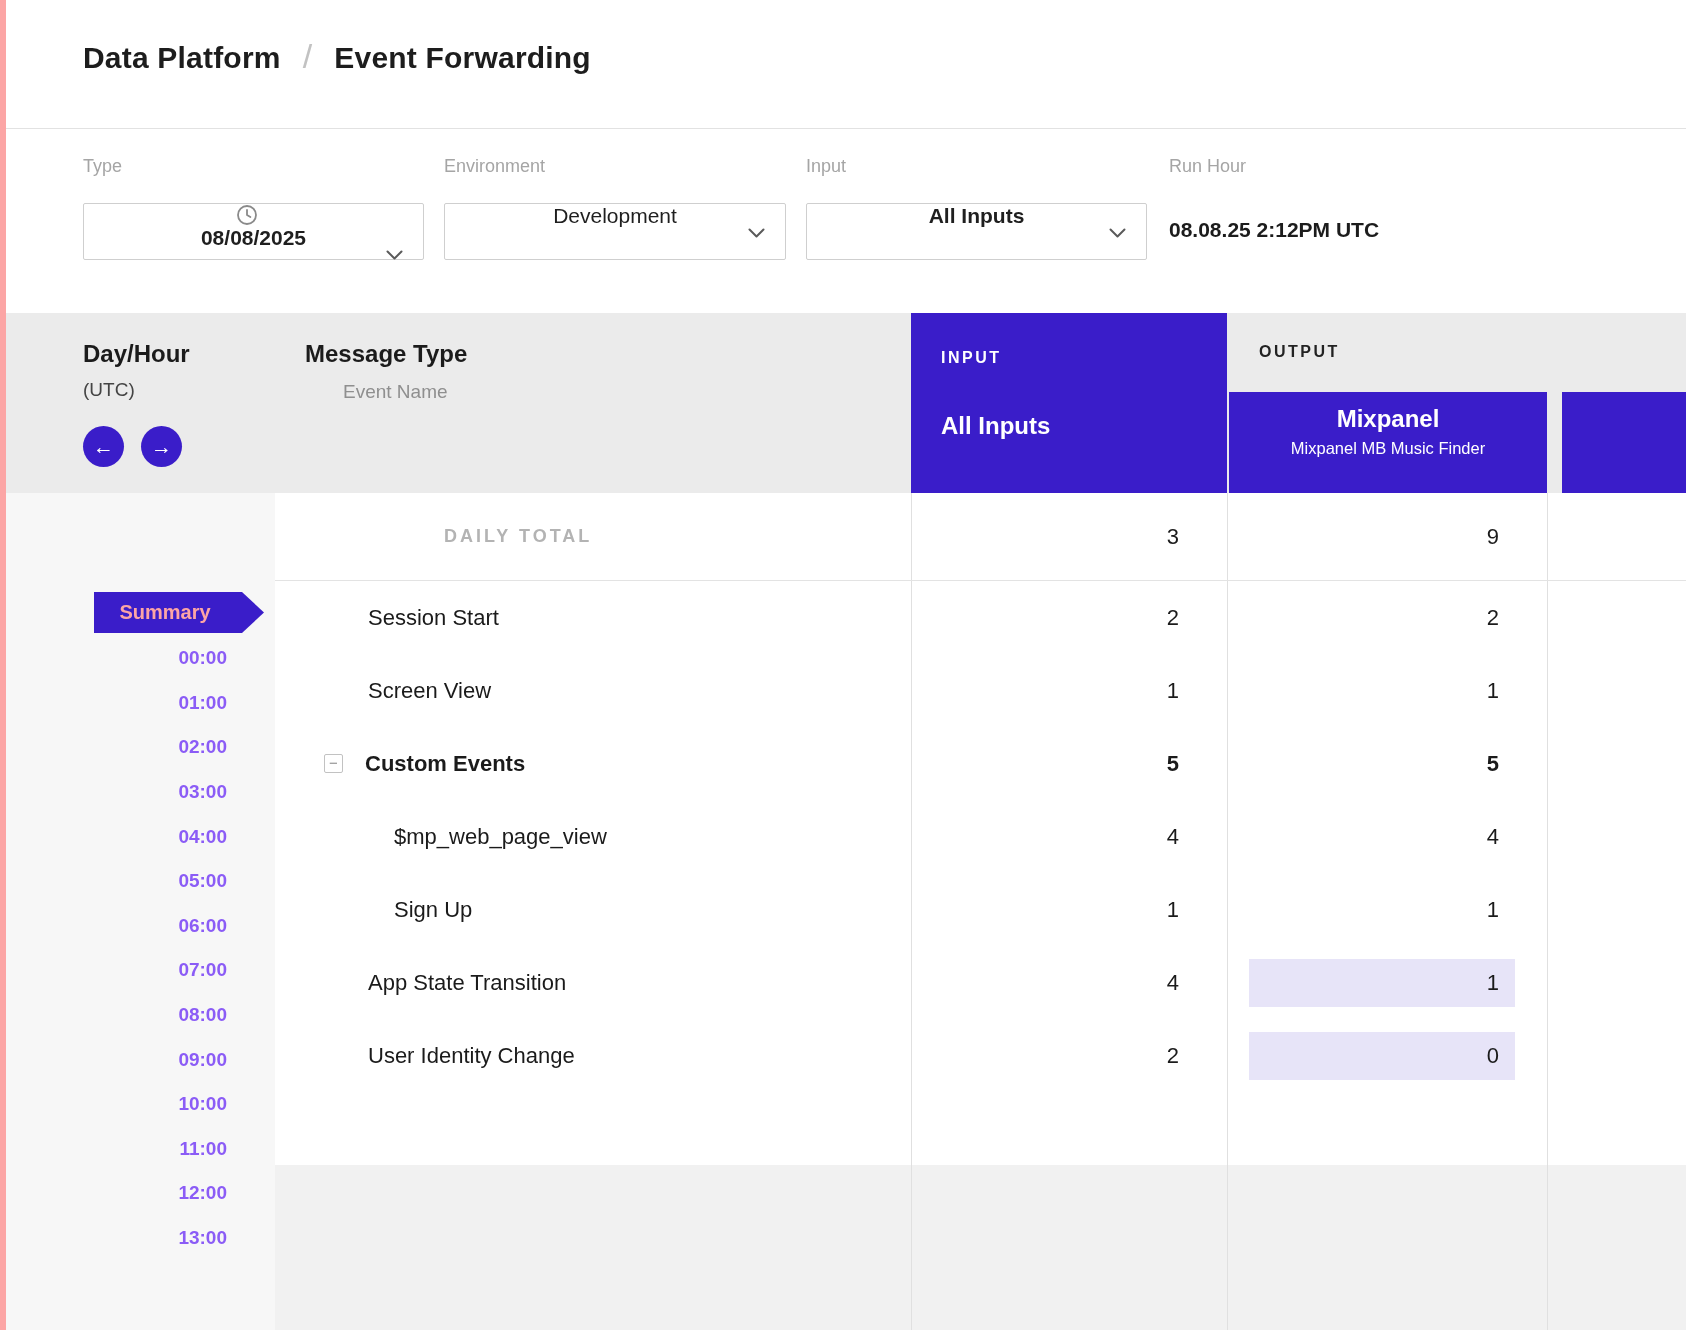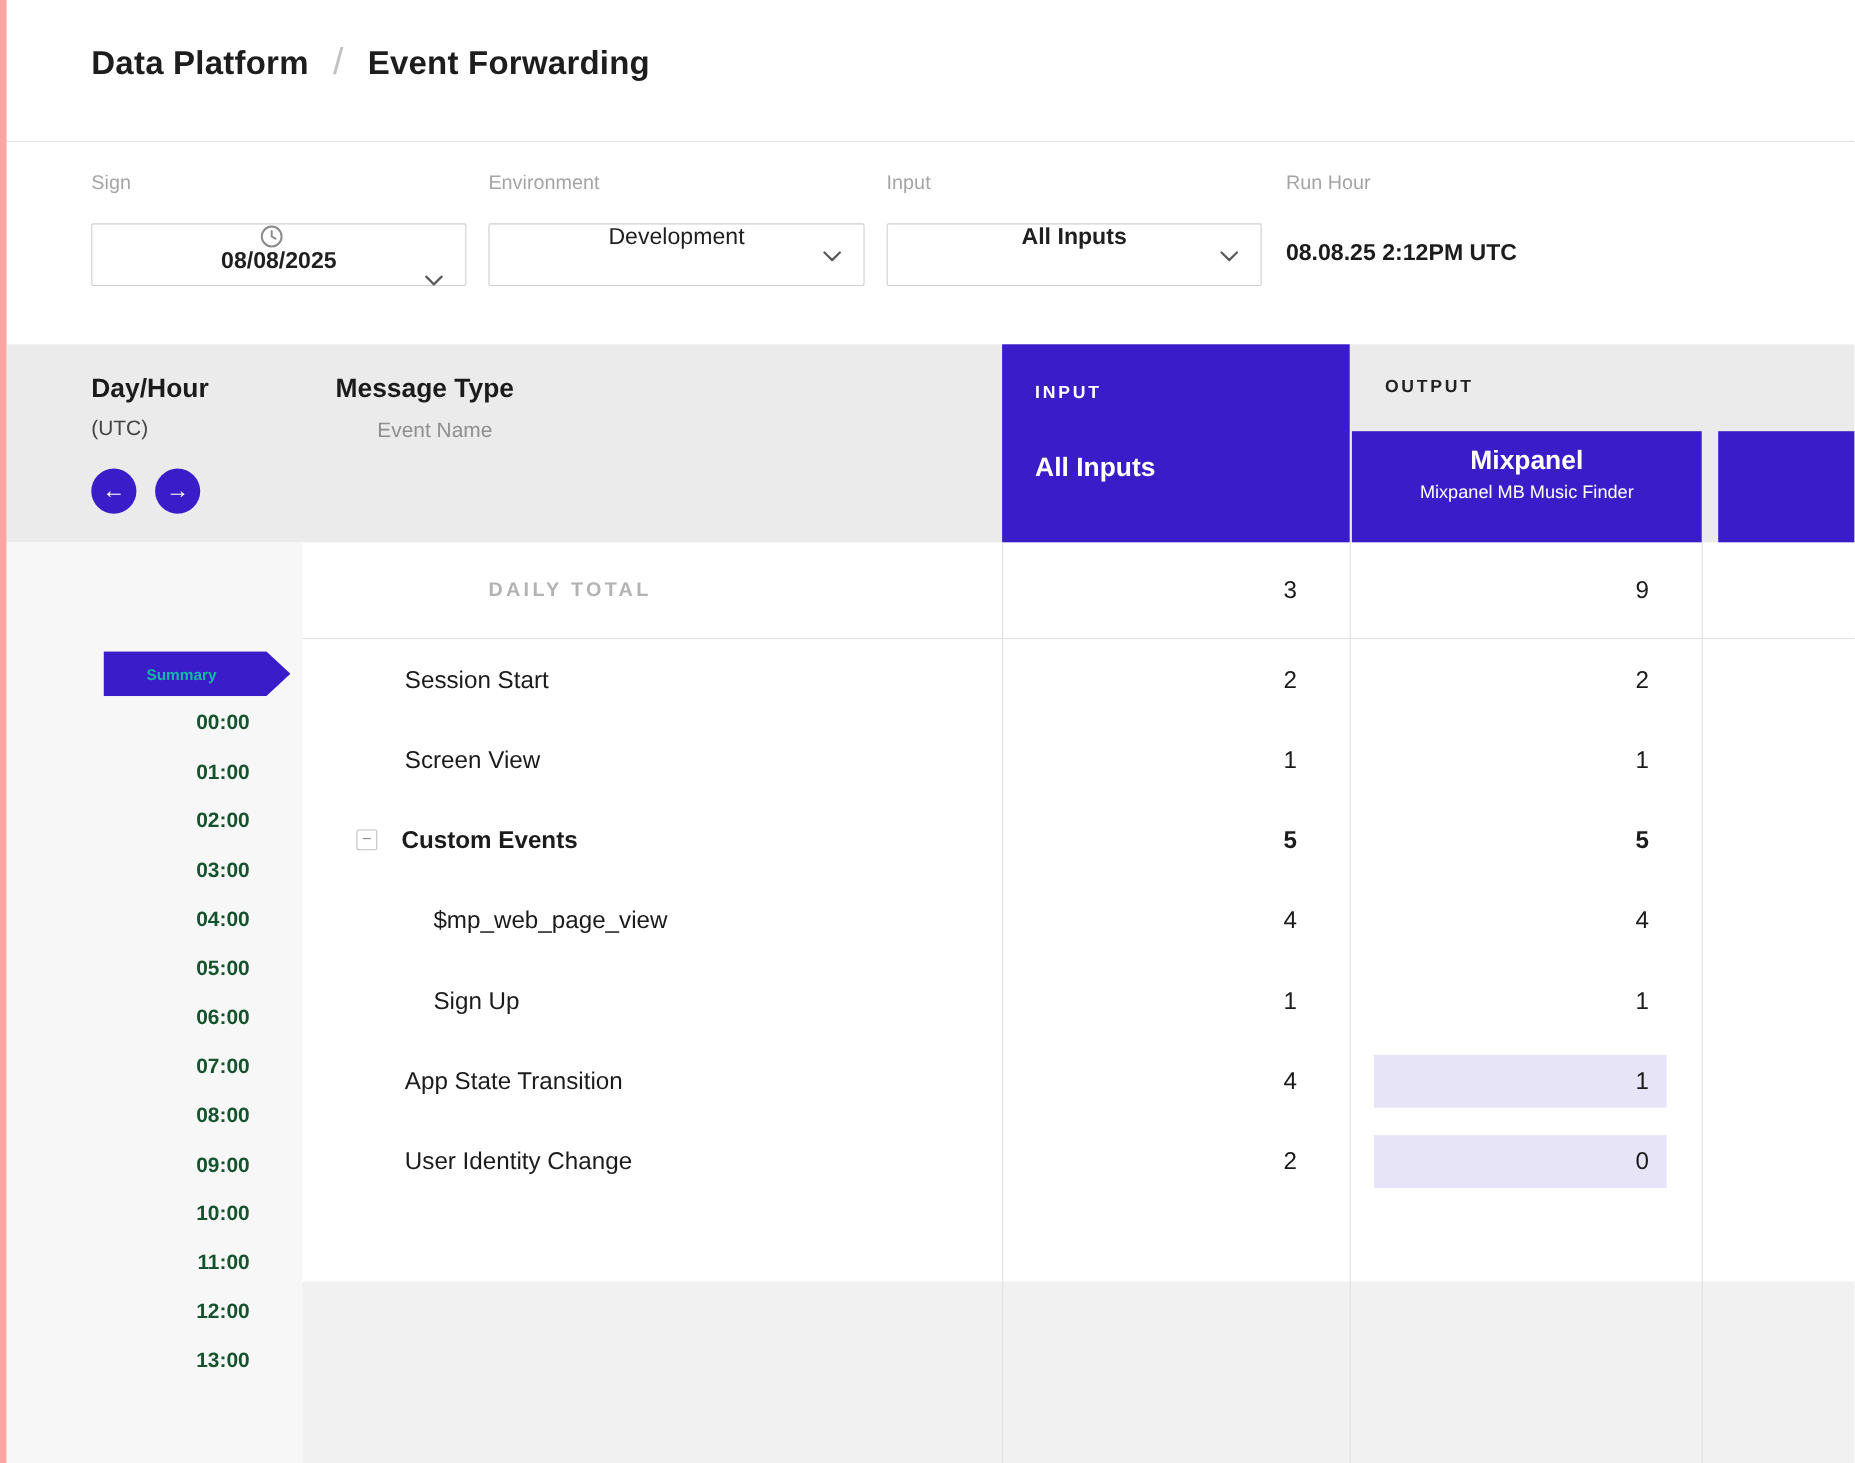--- a/index.html
+++ b/index.html
@@ -74,41 +74,41 @@
   .num.hl{background:var(--highlight);width:266px;}
   .name-text{font-weight:500;}
   .row.bold .name-text{font-weight:700;}
   .row.bold .num{font-weight:700;}
   .total-label{font-size:18px;font-weight:700;letter-spacing:3px;color:#b3b3b3;padding-left:76px;}
   .row.total .num{font-size:22px;}
   .collapse{width:19px;height:19px;border:1px solid #c2c2c2;border-radius:2px;color:#8c8c8c;
     font-size:15px;line-height:16px;text-align:center;margin-right:22px;background:#fff;cursor:pointer;flex:none;}
 
   
-  .summary{left:88px;top:592px;width:170px;height:41px;background:var(--accent);color:#14b8a6;
+  .summary{left:88px;top:592px;width:170px;height:41px;background:var(--accent);color:#fca5a5;
     clip-path:polygon(0 0,148px 0,100% 50%,148px 100%,0 100%);
     display:flex;align-items:center;justify-content:center;padding-right:28px;
-    font-size:14px;font-weight:700;cursor:pointer;}
+    font-size:20px;font-weight:700;cursor:pointer;}
   .hours{left:0;top:636px;width:221px;}
   .hours .hour{height:44.6px;display:flex;align-items:center;justify-content:flex-end;
-    font-size:19px;font-weight:700;color:#14532d;cursor:pointer;}
+    font-size:19px;font-weight:700;color:#8b5cf6;cursor:pointer;}
 </style>
 </head>
 <body>
 
 <div class="stage">
 
   <div class="abs breadcrumb">
     <span class="crumb">Data Platform</span>
     <span class="sep">/</span>
     <span>Event Forwarding</span>
   </div>
   <div class="abs top-divider"></div>
 
-  <div class="abs filter-label" style="left:77px">Sign</div>
+  <div class="abs filter-label" style="left:77px">Type</div>
   <div class="abs filter-label" style="left:438px">Environment</div>
   <div class="abs filter-label" style="left:800px">Input</div>
   <div class="abs filter-label" style="left:1163px">Run Hour</div>
 
   <div class="abs combo" style="left:77px;width:341px">
     <span class="clock">
       <svg width="22" height="22" viewBox="0 0 22 22" fill="none">
         <circle cx="11" cy="11" r="9" stroke="#8a8a8a" stroke-width="1.8"></circle>
         <path d="M11 6v5l3.4 2" stroke="#8a8a8a" stroke-width="1.8" stroke-linecap="round" stroke-linejoin="round"></path>
       </svg>

